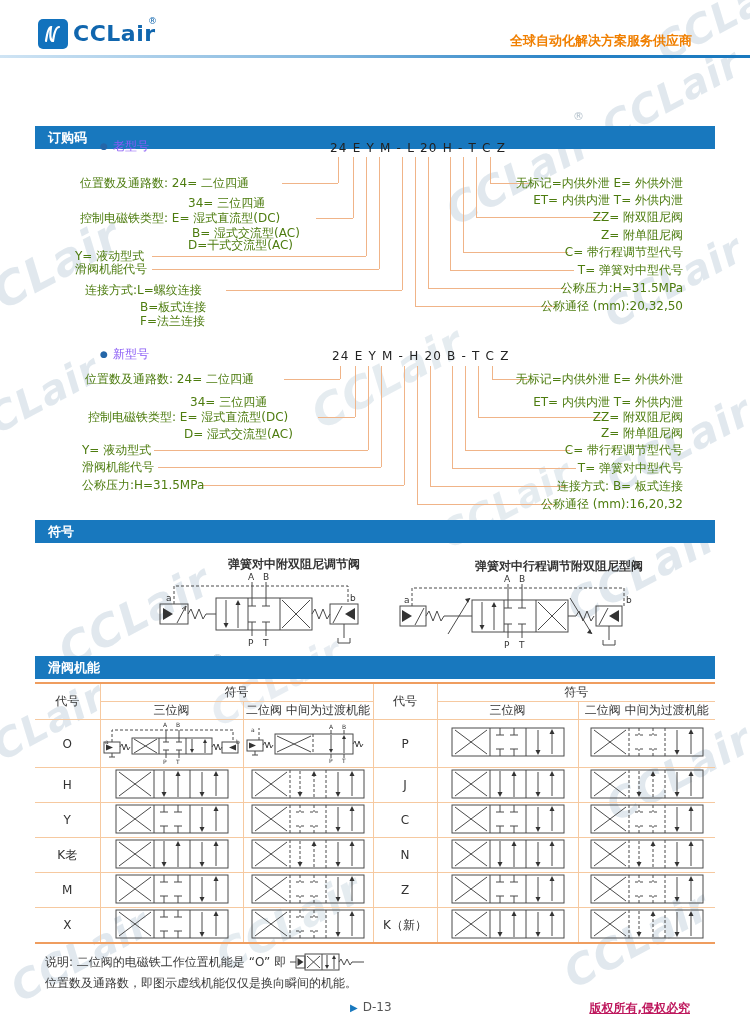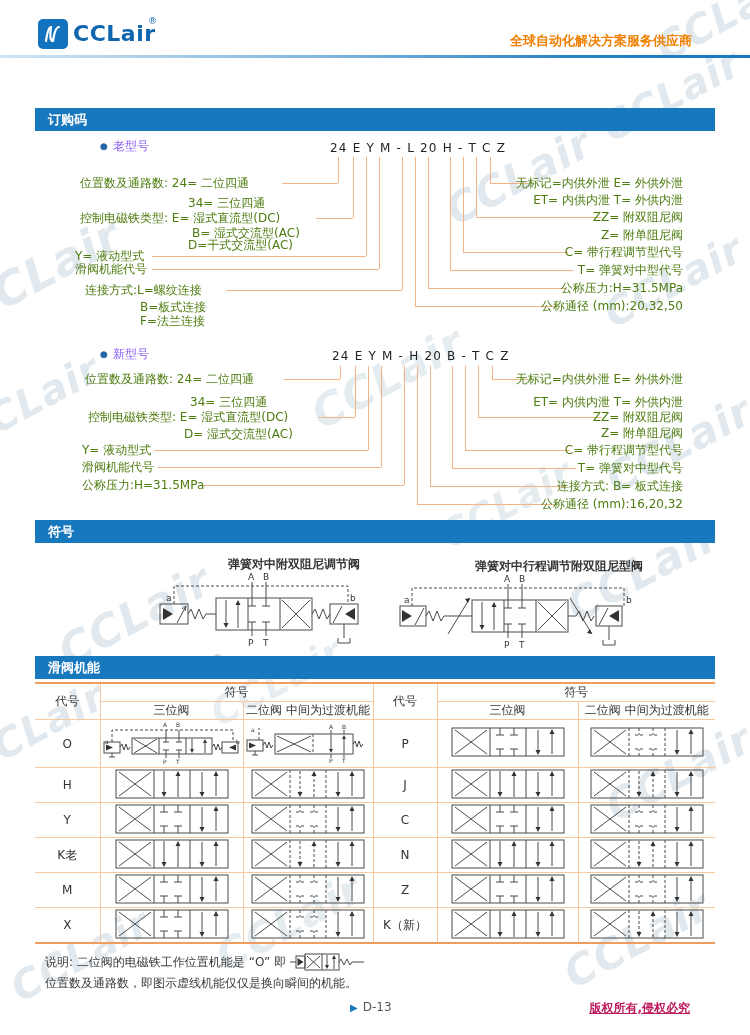--- a/index.html
+++ b/index.html
@@ -137,21 +137,21 @@
         <line class="dsh" x1="63" y1="28" x2="63" y2="5"></line>
           <path class="fl" d="M63,2 l-2.5,5 h5 z"></path>
         <line class="ln" x1="87" y1="3" x2="87" y2="25"></line>
           <path class="fl" d="M87,28 l-2.5,-5 h5 z"></path>
         <line class="ln" x1="101" y1="27" x2="101" y2="5"></line>
           <path class="fl" d="M101,2 l-2.5,5 h5 z"></path>
       </symbol>
     </defs>
   </svg>
 
-  <div class="bar" style="top:108px;">订购码</div>
+  <div class="bar" style="top:126px;">订购码</div>
 
   <div class="bullet" style="left:100px;top:141px;">●</div>
   <div class="mlabel" style="left:113px;top:138px;">老型号</div>
   <div class="codeln" style="left:330px;top:141px;">24 E Y M - L 20 H - T C Z</div>
 
   <svg class="lines" style="left:35px;top:140px;" width="680" height="195">
     <line x1="303" y1="17" x2="303" y2="43"></line>
       <line x1="318" y1="17" x2="318" y2="78"></line>
     <line x1="331" y1="17" x2="331" y2="116"></line>
       <line x1="344" y1="17" x2="344" y2="129"></line>

